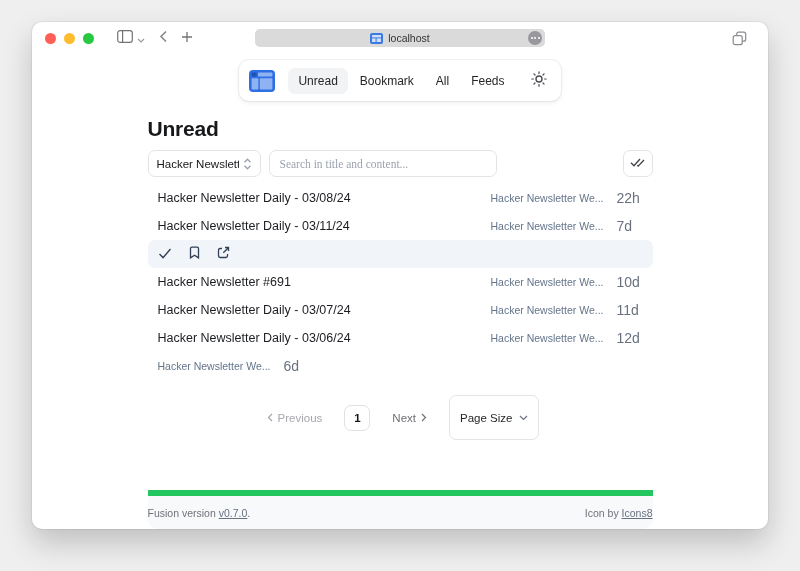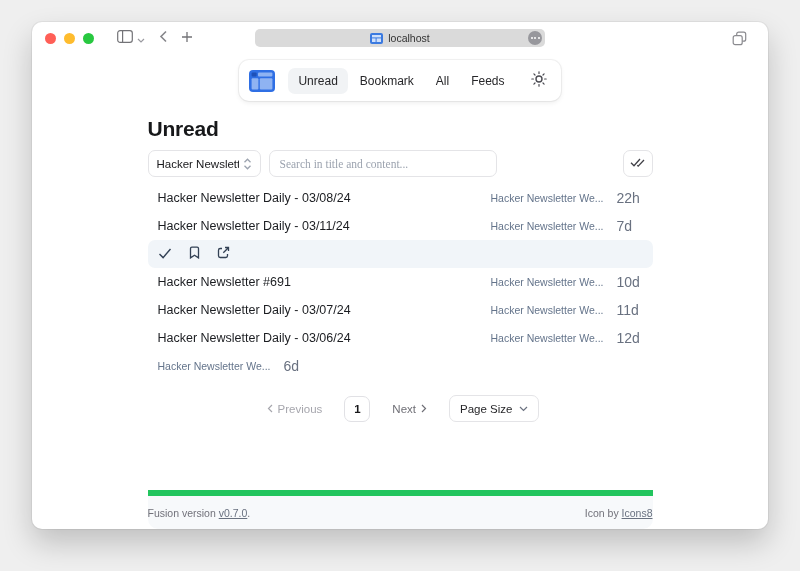--- a/index.html
+++ b/index.html
@@ -84,21 +84,21 @@
   .pagination{margin-top:15px;display:flex;align-items:center;justify-content:center;gap:16px}
   .pg-nav{display:flex;align-items:center;gap:5px;font-size:11.5px;background:none;border:none;font-family:inherit;cursor:default}
   .pg-prev{color:#a6a6ad}
   .pg-next{color:#6f6f76}
   .pg-page{
     width:26px;height:26px;box-sizing:border-box;border:1px solid #e1e1e5;border-radius:7px;
     display:flex;align-items:center;justify-content:center;font-size:11.5px;font-weight:600;color:#18181b;
     background:#fff;
   }
   .pg-size{
-    height:27px;box-sizing:border-box;border:1px solid #e4e4e7;border-radius:7px;background:#fff;
+    height:45px;box-sizing:border-box;border:1px solid #e4e4e7;border-radius:7px;background:#fff;
     display:flex;align-items:center;gap:7px;padding:0 10px;
     font-size:11.5px;font-weight:500;color:#27272a;font-family:inherit;cursor:default;
   }
   
   .footer{
     margin-top:auto;height:33px;flex:none;background:#f7f9fb;border-top:6px solid #22c55e;
     border-radius:0 0 10px 10px;display:flex;justify-content:center;align-items:center;
   }
   .footer-inner{width:505px;display:flex;justify-content:space-between;font-size:10.5px;color:#71717a}
   .footer a{color:#697180;text-decoration:underline;cursor:default}

